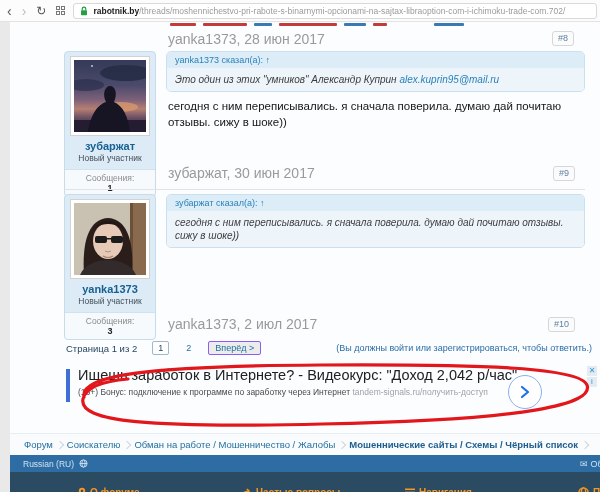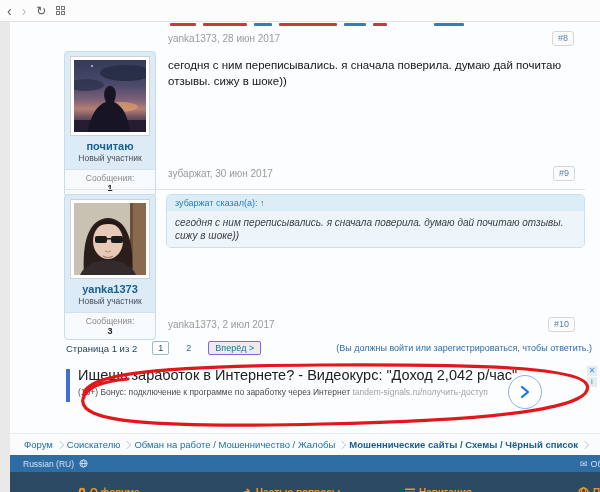--- a/index.html
+++ b/index.html
@@ -15,21 +15,21 @@
   .grid-ic i{width:4px;height:4px;border:1px solid #787878;}
   .addr{flex:1;height:16px;background:#fff;border:1px solid #d9d9d9;border-radius:3px;display:flex;align-items:center;padding:0 6px;overflow:hidden;white-space:nowrap;}
   .addr .lock{margin-right:5px;display:flex;}
   .url-domain{font-size:8.5px;font-weight:bold;color:#1c1c1c;}
   .url-path{font-size:8.5px;color:#9b9b9b;}
   
   .content{position:absolute;top:22px;left:10px;right:0;bottom:0;background:#fcfdff;display:flex;flex-direction:column;overflow:hidden;}
   .fragments{height:4px;margin:0 0 1px 160px;display:flex;gap:7px;align-items:flex-end;}
   .frag{height:3px;border-radius:1px;}
   .prevrow{display:flex;justify-content:space-between;align-items:center;padding:3px 26px 0 158px;height:20px;flex:none;}
-  .meta{font-size:10px;color:#9a9a9a;}
+  .meta{font-size:14px;color:#9a9a9a;}
   .badge{font-size:9px;color:#5b82a6;background:#fbfbfb;border:1px solid #d7d7d7;border-radius:3px;padding:2px 5px;line-height:1;}
   .post{display:flex;padding:4px 15px 0 54px;gap:10px;flex:none;}
   .post.p9{height:134px;}
   .post.p10{height:142px;}
   .ucol{width:92px;flex:none;}
   .ucard{border:1px solid #c7dcea;background:#dcebf6;border-radius:4px;padding:4px 4px 0;text-align:center;}
   .avatar{width:80px;height:80px;background:#fff;border:1px solid #d2d2d2;padding:3px;margin:0 auto;}
   .avatar svg{display:block;width:72px;height:72px;}
   .uname{font-size:11px;font-weight:bold;color:#176093;margin-top:4px;}
   .utitle{font-size:8.5px;color:#45505a;margin-top:1px;}
@@ -82,20 +82,30 @@
   <div class="toolbar">
     <span class="nav-ic">‹</span>
     <span class="nav-ic fwd">›</span>
     <span class="nav-ic rld">↻</span>
     <span class="grid-ic">
         <i></i>
         <i></i>
         <i></i>
         <i></i>
       </span>
+    <div class="addr">
+      <span class="lock">
+        <svg width="8" height="10" viewBox="0 0 8 10">
+            <rect x="1" y="4.3" width="6" height="5" rx="0.8" fill="#27a042"></rect>
+            <path d="M2.2 4.3 V3 a1.8 1.8 0 0 1 3.6 0 V4.3" stroke="#27a042" fill="none" stroke-width="1.2"></path>
+          </svg>
+      </span>
+      <span class="url-domain">rabotnik.by</span>
+        <span class="url-path">/threads/moshennichestvo-pri-rabote-s-binarnymi-opcionami-na-sajtax-libraoption-com-i-ichimoku-trade-com.702/</span>
+    </div>
   </div>
 
   <div class="content">
 
     <div class="fragments">
       <span class="frag" style="width:26px;background:#c23c3c;"></span>
       <span class="frag" style="width:44px;background:#c23c3c;"></span>
       <span class="frag" style="width:18px;background:#3b79b4;"></span>
       <span class="frag" style="width:58px;background:#c23c3c;"></span>
       <span class="frag" style="width:22px;background:#3b79b4;"></span>
@@ -125,29 +135,33 @@
                 </defs>
               <rect width="72" height="72" fill="url(#sky1)"></rect>
               <ellipse cx="52" cy="13" rx="26" ry="8" fill="#262b44" opacity="0.85"></ellipse>
               <ellipse cx="12" cy="25" rx="18" ry="6" fill="#2b2f4c" opacity="0.7"></ellipse>
               <ellipse cx="46" cy="47" rx="18" ry="5" fill="#d99a6e" opacity="0.75"></ellipse>
               <rect y="60" width="72" height="12" fill="#241d31"></rect>
               <circle cx="18" cy="6" r="0.9" fill="#cfd3e8"></circle>
               <path d="M14 72 C17 53 24 45 32 42 C28 34 31 26 36 26 C41 26 44 33 40 42 C49 46 54 56 56 72 Z" fill="#171423"></path>
             </svg>
           </div>
-          <div class="uname">почитаю</div>
+          <div class="uname">зубаржат</div>
           <div class="utitle">Новый участник</div>
           <div class="ustats">
             <span class="lbl">Сообщения:</span>
             <span class="val">1</span>
           </div>
         </div>
       </div>
       <div class="pmain">
+        <div class="quote">
+          <div class="qhead">yanka1373 сказал(а): ↑</div>
+          <div class="qbody"><span>Это один из этих "умников" Александр Куприн </span><span class="qlink">alex.kuprin95@mail.ru</span></div>
+        </div>
         <div class="msg">сегодня с ним переписывались. я сначала поверила. думаю дай почитаю отзывы. сижу в шоке))</div>
         <div class="pfoot">
           <span class="meta">зубаржат, 30 июн 2017</span>
           <span class="badge">#9</span>
         </div>
       </div>
     </div>
 
     <div class="divider"></div>
 

